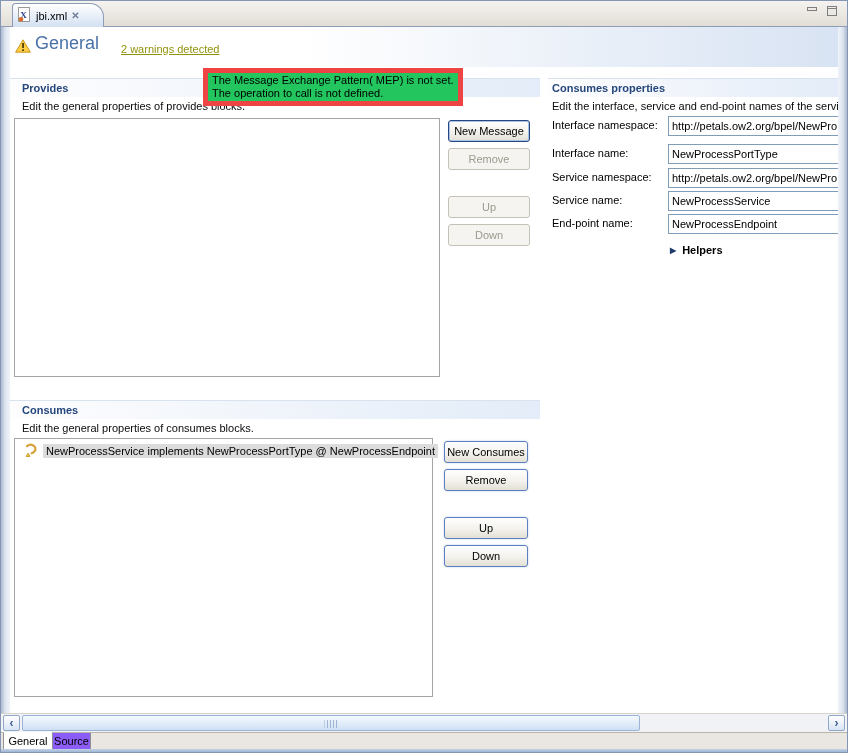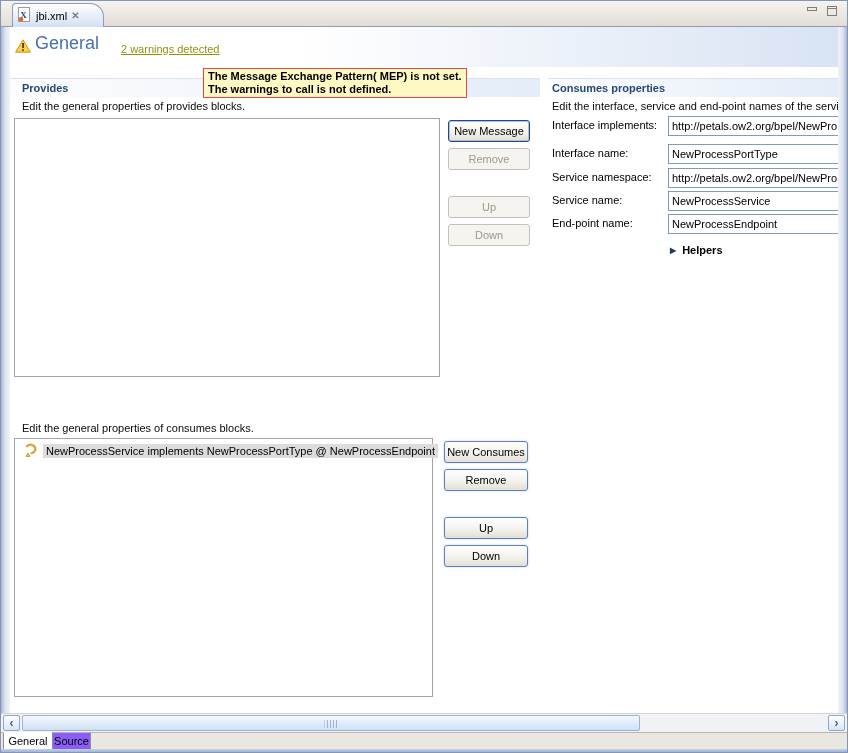--- a/index.html
+++ b/index.html
@@ -32,21 +32,21 @@
   
   .form-header { position:absolute; top:0; left:0; right:0; height:40px;
     background:linear-gradient(to right,#ffffff 35%,#d8e3f3); }
   .warn-icon { position:absolute; left:5px; top:12px; }
   .form-title { position:absolute; left:25px; top:6px; font-size:18px; color:#4a72a8; }
   .warnlink { position:absolute; left:111px; top:16px; font-size:11px;
     color:#92920e; text-decoration:underline; cursor:pointer; }
 
   
   .tooltip { position:absolute; left:193px; top:41px; width:max-content;
-    background:#fef9c3; border:1px solid #ef4444; padding:1px 4px; line-height:13px; z-index:6;font-weight:bold; }
+    background:#22c55e; border:5px solid #ef4444; padding:1px 4px; line-height:13px; z-index:6; }
 
   
   .section-bar { position:absolute; height:19px;
     background:linear-gradient(to right,#fdfdfe,#e3ecf8);
     border-top:1px solid #d9e2ef; display:flex; align-items:center; padding-left:12px; }
   .section-title { font-weight:bold; color:#25477b; }
   .section-desc { position:absolute; color:#0a0a0a; white-space:nowrap; }
 
   .bar-provides { left:0; top:51px; width:530px; }
   .desc-provides { left:12px; top:73px; }
@@ -144,57 +144,60 @@
             <rect x="7.2" y="4" width="1.7" height="5" fill="#463700"></rect>
             <rect x="7.2" y="10.3" width="1.7" height="1.7" fill="#463700"></rect>
           </svg>
         </span>
         <span class="form-title">General</span>
         <a class="warnlink">2 warnings detected</a>
       </div>
 
       <div class="tooltip">
         <div>The Message Exchange Pattern( MEP) is not set.</div>
-        <div>The warnings to call is not defined.</div>
+        <div>The operation to call is not defined.</div>
       </div>
 
       <div class="section-bar bar-provides">
         <span class="section-title">Provides</span>
       </div>
       <div class="section-desc desc-provides">Edit the general properties of provides blocks.</div>
       <div class="listbox list-provides"></div>
       <button class="xpbtn pbtn focusd" style="top:93px">New Message</button>
       <button class="xpbtn pbtn disabled" style="top:121px">Remove</button>
       <button class="xpbtn pbtn disabled" style="top:169px">Up</button>
       <button class="xpbtn pbtn disabled" style="top:197px">Down</button>
 
       <div class="section-bar bar-consprops">
         <span class="section-title" style="margin-left:-8px">Consumes properties</span>
       </div>
       <div class="section-desc desc-consprops">Edit the interface, service and end-point names of the servi</div>
 
-      <span class="flabel" style="top:92px">Interface implements:</span>
+      <span class="flabel" style="top:92px">Interface namespace:</span>
       <input class="finput" style="top: 89px;" value="http://petals.ow2.org/bpel/NewPro">
 
       <span class="flabel" style="top:120px">Interface name:</span>
       <input class="finput" style="top: 117px;" value="NewProcessPortType">
 
       <span class="flabel" style="top:144px">Service namespace:</span>
       <input class="finput" style="top: 141px;" value="http://petals.ow2.org/bpel/NewPro">
 
       <span class="flabel" style="top:167px">Service name:</span>
       <input class="finput" style="top: 164px;" value="NewProcessService">
 
       <span class="flabel" style="top:190px">End-point name:</span>
       <input class="finput" style="top: 187px;" value="NewProcessEndpoint">
 
       <div class="helpers">
         <span class="twisty">▶</span><span>Helpers</span>
       </div>
 
+      <div class="section-bar bar-consumes">
+        <span class="section-title">Consumes</span>
+      </div>
       <div class="section-desc desc-consumes">Edit the general properties of consumes blocks.</div>
 
       <div class="listbox list-consumes">
         <div class="citem">
           <span class="cicon">
             <svg width="16" height="14" viewBox="0 0 16 14">
               <path d="M5 3.2 C8 0.6 12.2 1.6 13.2 4.6 C14 7.1 12.2 9.6 9.6 10.2" fill="none" stroke="#d9a13c" stroke-width="2.2" stroke-linecap="round"></path>
               <path d="M4.2 13.4 L8 13.4 L6.1 10.2 Z" fill="#ffd34d" stroke="#b8860b" stroke-width="0.8"></path>
             </svg>
           </span>

